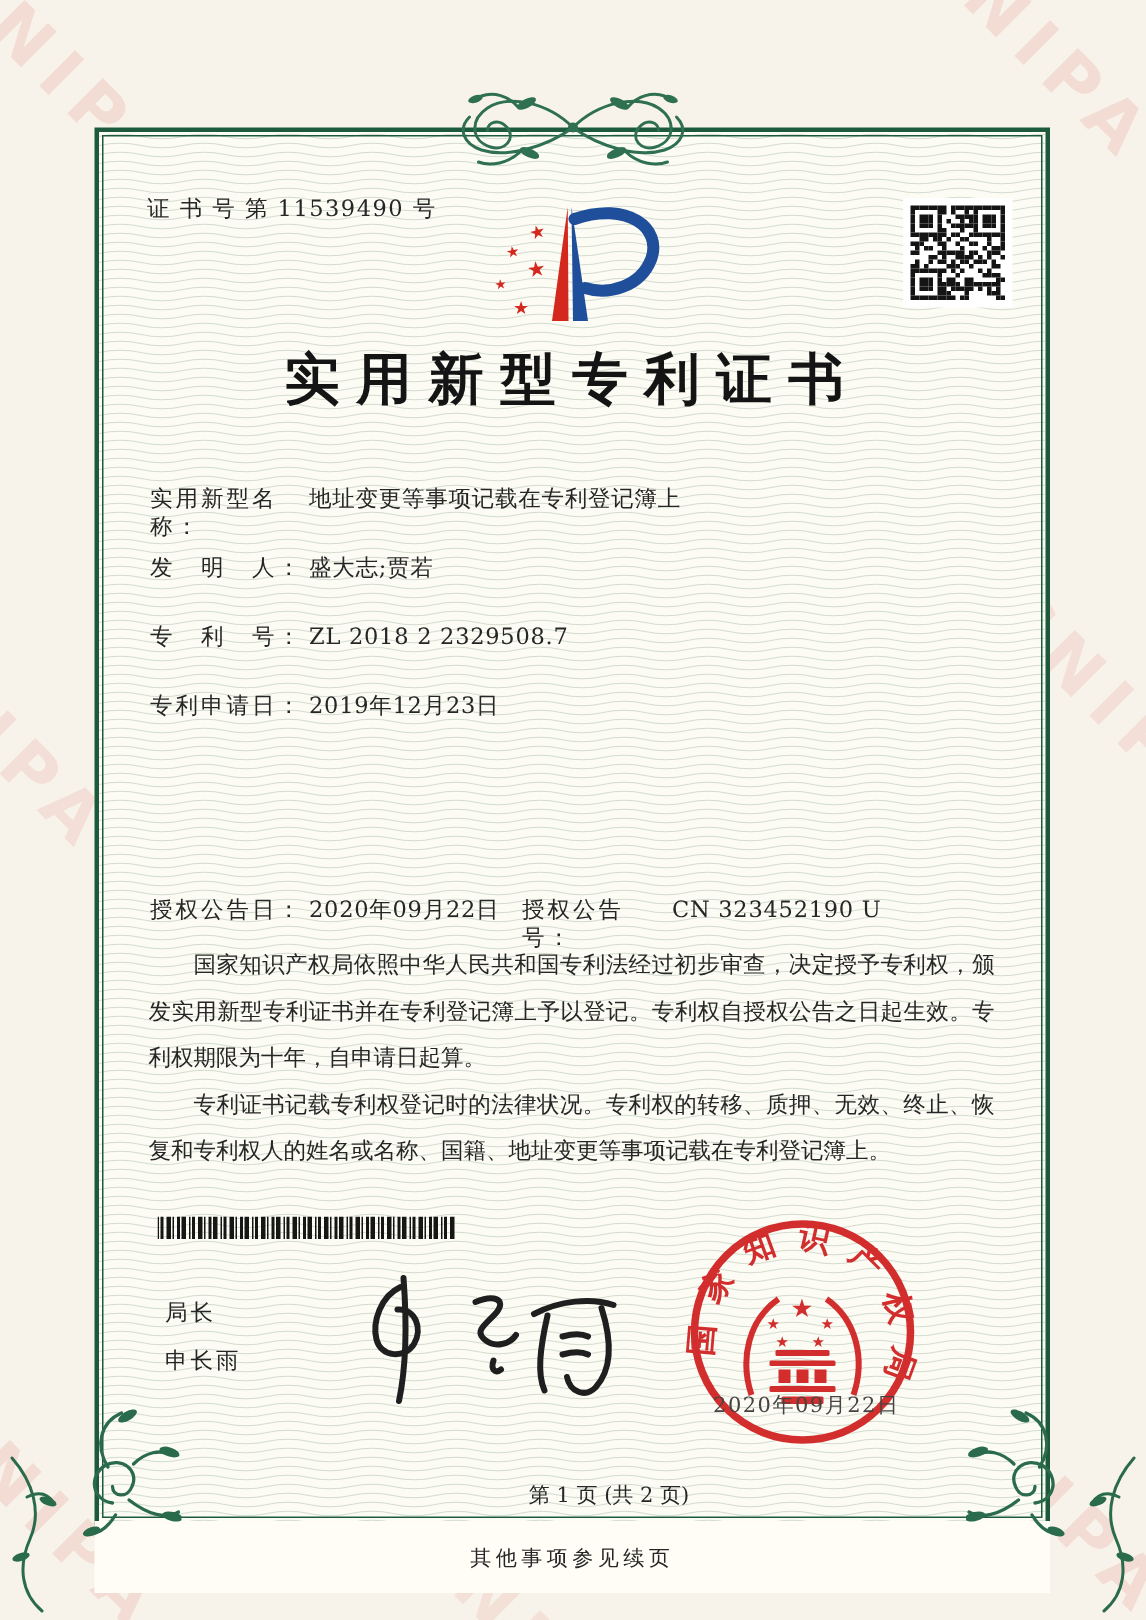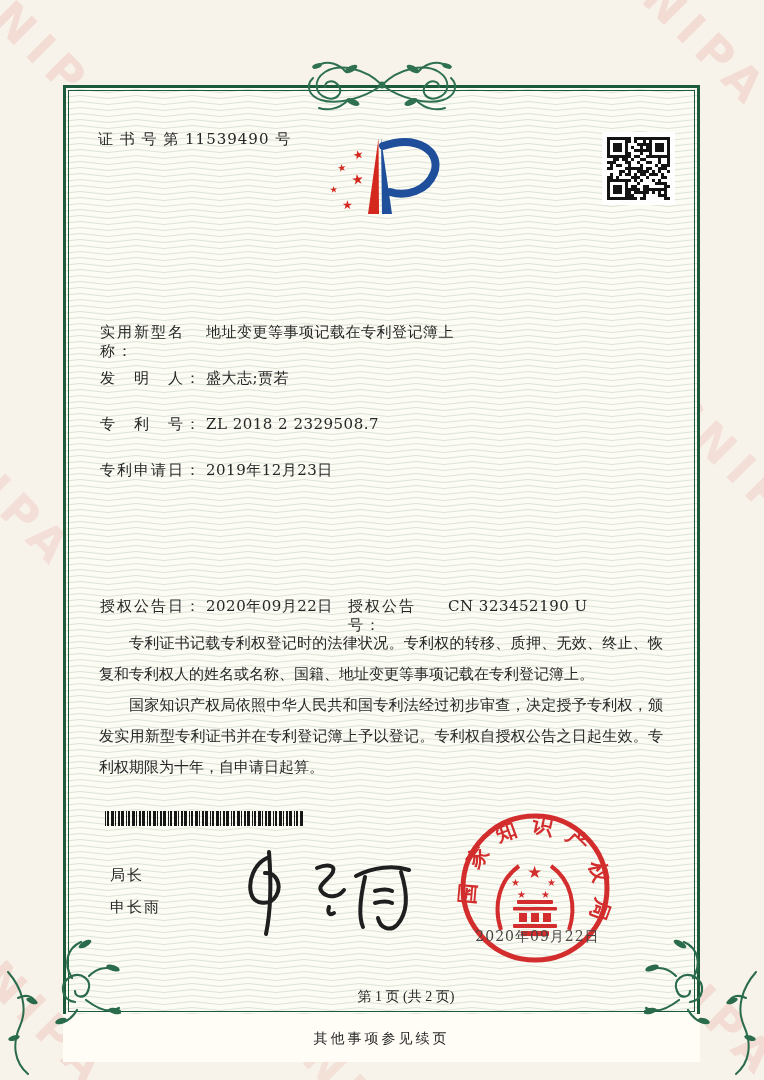--- a/index.html
+++ b/index.html
@@ -57,21 +57,21 @@
   }
   .barcode i{display:inline-block; height:15px; background:#161616; vertical-align:top;}
   .sig-title{position:absolute; left:110px; top:866px; font-size:15px; letter-spacing:2px;}
   .sig-name{position:absolute; left:110px; top:898px; font-size:15px; letter-spacing:2px;}
   .signature{position:absolute; left:225px; top:846px;}
   .seal{position:absolute; left:455px; top:808px;}
   .seal-date{
     position:absolute; left:465px; top:928px; width:145px; text-align:center;
     font-size:14px; color:#474343; letter-spacing:1px;
   }
-  .page-info{position:absolute; left:63px; top:988px; width:686px; text-align:center; font-size:14px;font-family:Liberation Serif, serif;}
+  .page-info{position:absolute; left:63px; top:988px; width:686px; text-align:center; font-size:14px;}
   .footer-note{position:absolute; left:63px; top:1030px; width:637px; text-align:center; font-size:14px; letter-spacing:3px;}
   
   .orn{position:absolute; z-index:5; pointer-events:none;}
   .orn-top{left:277px; top:56px;}
   .orn-bl{left:55px; top:938px;}
   .orn-br{left:644px; top:938px; transform:scaleX(-1);}
   .orn-obl{left:2px; top:968px;}
   .orn-obr{left:726px; top:968px; transform:scaleX(-1);}
 </style>
 </head>
@@ -423,20 +423,21 @@
           <i style="left:21px;top:60px"></i>
           <i style="left:24px;top:60px"></i>
           <i style="left:27px;top:60px"></i>
           <i style="left:33px;top:60px"></i>
           <i style="left:36px;top:60px"></i>
           <i style="left:57px;top:60px"></i>
           <i style="left:60px;top:60px"></i>
         </div>
     </div>
 
+    <div class="title">实用新型专利证书</div>
 
     <div class="row" style="top:323px">
       <span class="lbl">实用新型名称：</span><span class="val">地址变更等事项记载在专利登记簿上</span>
     </div>
     <div class="row" style="top:369px">
       <span class="lbl">发　明　人：</span><span class="val">盛大志;贾若</span>
     </div>
     <div class="row" style="top:415px">
       <span class="lbl">专　利　号：</span><span class="val">ZL 2018 2 2329508.7</span>
     </div>
@@ -444,22 +445,22 @@
       <span class="lbl">专利申请日：</span><span class="val">2019年12月23日</span>
     </div>
     <div class="row" style="top:597px">
       <span class="lbl">授权公告日：</span><span class="val">2020年09月22日</span>
       <span class="pair2">
         <span class="lbl">授权公告号：</span><span class="val">CN 323452190 U</span>
       </span>
     </div>
 
     <div class="paras">
+      <p>国家知识产权局依照中华人民共和国专利法经过初步审查，决定授予专利权，颁发实用新型专利证书并在专利登记簿上予以登记。专利权自授权公告之日起生效。专利权期限为十年，自申请日起算。</p>
       <p>专利证书记载专利权登记时的法律状况。专利权的转移、质押、无效、终止、恢复和专利权人的姓名或名称、国籍、地址变更等事项记载在专利登记簿上。</p>
-      <p>国家知识产权局依照中华人民共和国专利法经过初步审查，决定授予专利权，颁发实用新型专利证书并在专利登记簿上予以登记。专利权自授权公告之日起生效。专利权期限为十年，自申请日起算。</p>
     </div>
 
     <div class="barcode"><i style="width:1px;margin-right:1px"></i><i style="width:2px;margin-right:2px"></i><i style="width:3px;margin-right:1px"></i><i style="width:1px;margin-right:2px"></i><i style="width:2px;margin-right:1px"></i><i style="width:3px;margin-right:2px"></i><i style="width:1px;margin-right:1px"></i><i style="width:2px;margin-right:2px"></i><i style="width:3px;margin-right:1px"></i><i style="width:1px;margin-right:2px"></i><i style="width:2px;margin-right:1px"></i><i style="width:3px;margin-right:2px"></i><i style="width:1px;margin-right:1px"></i><i style="width:2px;margin-right:2px"></i><i style="width:3px;margin-right:1px"></i><i style="width:1px;margin-right:2px"></i><i style="width:2px;margin-right:1px"></i><i style="width:3px;margin-right:2px"></i><i style="width:1px;margin-right:1px"></i><i style="width:2px;margin-right:2px"></i><i style="width:3px;margin-right:1px"></i><i style="width:1px;margin-right:2px"></i><i style="width:2px;margin-right:1px"></i><i style="width:3px;margin-right:2px"></i><i style="width:1px;margin-right:1px"></i><i style="width:2px;margin-right:2px"></i><i style="width:3px;margin-right:1px"></i><i style="width:1px;margin-right:2px"></i><i style="width:2px;margin-right:1px"></i><i style="width:3px;margin-right:2px"></i><i style="width:1px;margin-right:1px"></i><i style="width:2px;margin-right:2px"></i><i style="width:3px;margin-right:1px"></i><i style="width:1px;margin-right:2px"></i><i style="width:2px;margin-right:1px"></i><i style="width:3px;margin-right:2px"></i><i style="width:1px;margin-right:1px"></i><i style="width:2px;margin-right:2px"></i><i style="width:3px;margin-right:1px"></i><i style="width:1px;margin-right:2px"></i><i style="width:2px;margin-right:1px"></i><i style="width:3px;margin-right:2px"></i><i style="width:1px;margin-right:1px"></i><i style="width:2px;margin-right:2px"></i><i style="width:3px;margin-right:1px"></i><i style="width:1px;margin-right:2px"></i><i style="width:2px;margin-right:1px"></i><i style="width:3px;margin-right:2px"></i><i style="width:1px;margin-right:1px"></i><i style="width:2px;margin-right:2px"></i><i style="width:3px;margin-right:1px"></i><i style="width:1px;margin-right:2px"></i><i style="width:2px;margin-right:1px"></i><i style="width:3px;margin-right:2px"></i><i style="width:1px;margin-right:1px"></i><i style="width:2px;margin-right:2px"></i><i style="width:3px;margin-right:1px"></i></div>
 
     <div class="sig-title">局长</div>
     <div class="sig-name">申长雨</div>
 
     <svg class="signature" width="190" height="95" viewBox="0 0 190 95" xmlns="http://www.w3.org/2000/svg">
       <g fill="none" stroke="#1f1f1f" stroke-width="4" stroke-linecap="round" stroke-linejoin="round">
         <path d="M42,12 C29,18 23,35 26,47 C29,59 45,60 51,50 C57,40 52,26 40,27"></path>

